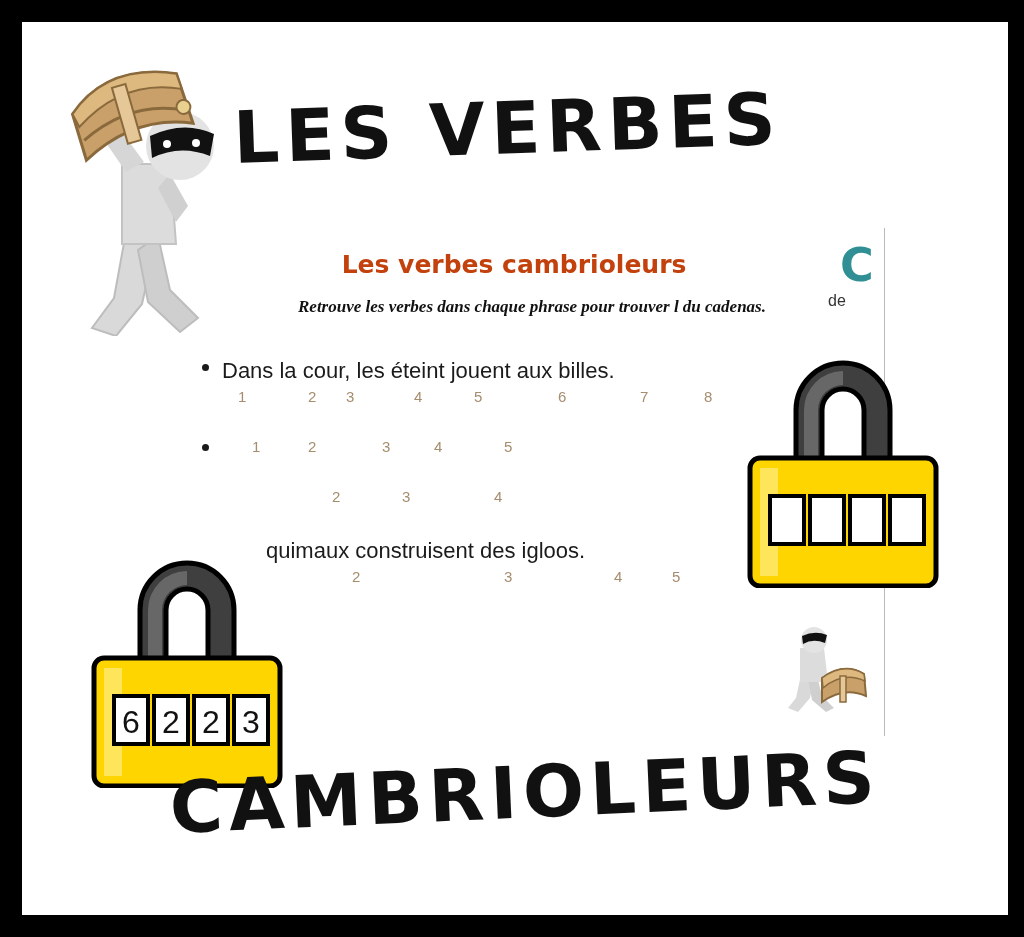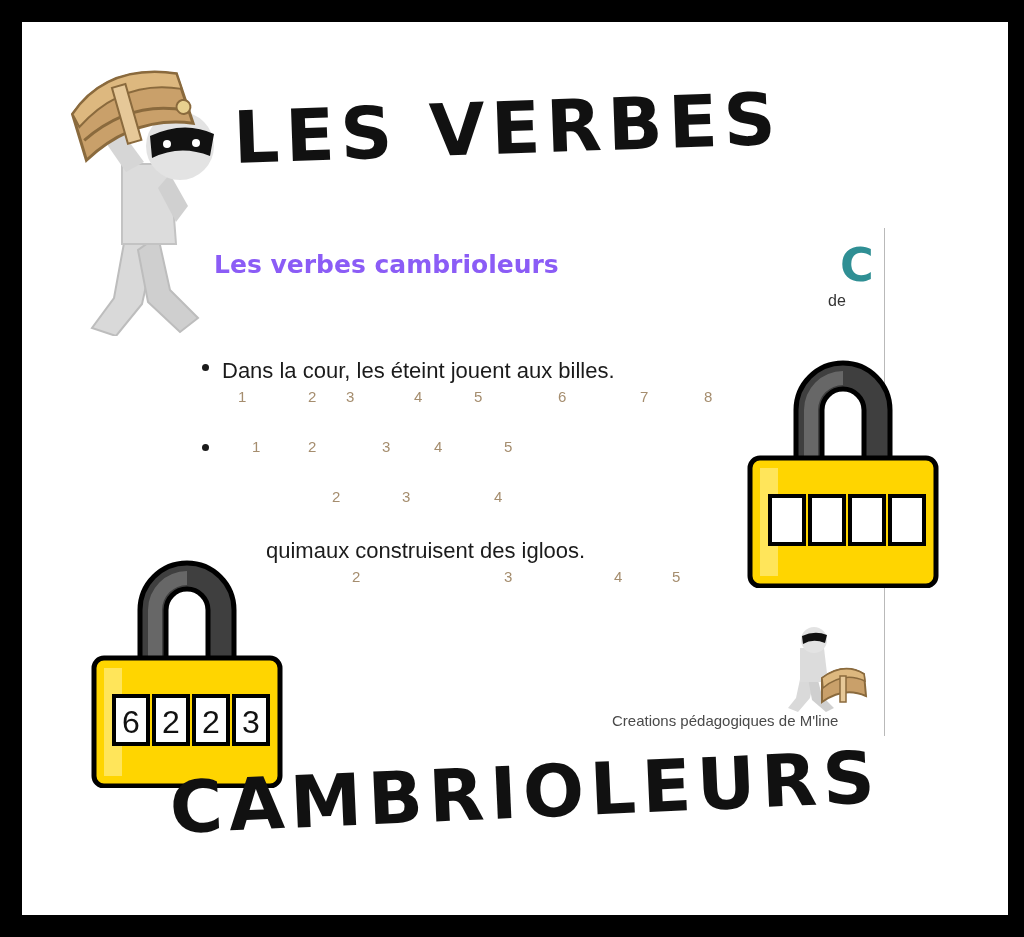--- a/index.html
+++ b/index.html
@@ -58,25 +58,25 @@
     top: 228px;
     width: 1px;
     height: 508px;
     background: #b9b9b9;
   }
   .sheet-title {
     position: absolute;
     left: 214px;
     top: 250px;
     width: 600px;
-    text-align: left;
+    text-align: center;
     font-family: "DejaVu Sans", sans-serif;
     font-weight: bold;
     font-size: 25px;
-    color: #8b5cf6;
+    color: #c2410c;
   }
   .sheet-instructions {
     position: absolute;
     left: 272px;
     top: 296px;
     width: 520px;
     text-align: center;
     font-family: "Liberation Serif", serif;
     font-style: italic;
     font-weight: bold;
@@ -163,20 +163,21 @@
 </style>
 </head>
 <body>
 
 <div id="page">
   <div class="paper"></div>
 
   <div class="sheet-divider"></div>
 
   <div class="sheet-title">Les verbes cambrioleurs</div>
+  <div class="sheet-instructions">Retrouve les verbes dans chaque  phrase pour trouver l  du cadenas.</div>
 
   <div class="teal-c">C</div>
   <div class="teal-c-sub">de</div>
 
   <div class="qlist">
     <div class="q">
       <span class="q-bullet"></span>
       <div class="q-line">Dans la cour, les éteint jouent aux billes.</div>
       <div class="q-nums">
         <span style="left:42px">1</span>
@@ -213,21 +214,20 @@
       <div class="q-line" style="padding-left:70px">quimaux construisent des igloos.</div>
       <div class="q-nums">
         <span style="left:156px">2</span>
         <span style="left:308px">3</span>
         <span style="left:418px">4</span>
         <span style="left:476px">5</span>
       </div>
     </div>
   </div>
 
-  <div class="credit">Creations pédagogiques de M'line</div>
 
   <svg class="padlock" style="left:718px; top:318px;" width="250" height="270" viewBox="0 0 250 270">
 
     <path d="M78 160 L78 92 A47 47 0 0 1 172 92 L172 160 L146 160 L146 92 A21 21 0 0 0 104 92 L104 160 Z" fill="#3f3f3f" stroke="#000" stroke-width="5"></path>
     <path d="M86 150 L86 92 A39 39 0 0 1 125 53 L125 67 A25 25 0 0 0 100 92 L100 150 Z" fill="#6f6f6f" opacity="0.85"></path>
 
     <rect x="32" y="140" width="186" height="128" rx="10" fill="#FFD500" stroke="#000" stroke-width="5"></rect>
     <rect x="42" y="150" width="18" height="108" fill="#ffe970" opacity="0.8"></rect>
 
     <g stroke="#000" stroke-width="4" fill="#ffffff">

